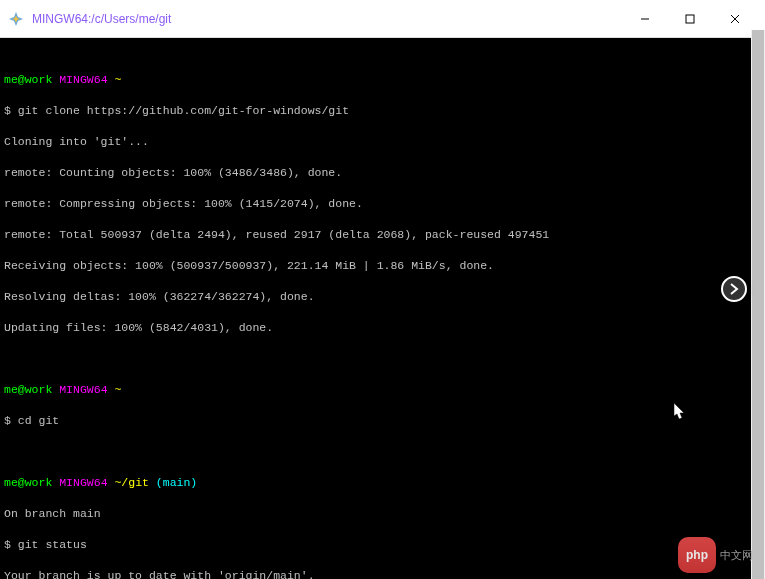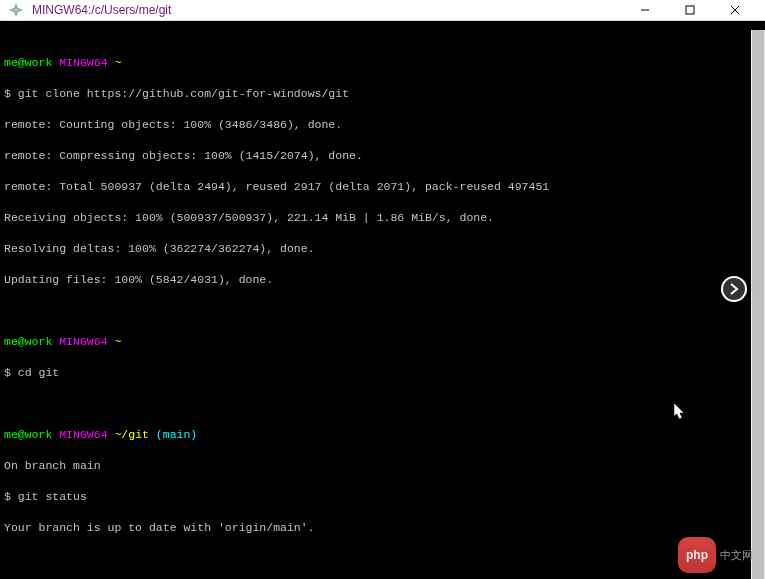--- a/index.html
+++ b/index.html
@@ -6,27 +6,27 @@
     body {
       width: 765px;
       height: 579px;
       background: #000;
       font-family: Consolas, 'Courier New', monospace;
       font-size: 12px;
       overflow: hidden;
       position: relative;
     }
     .titlebar {
-      height: 21px;
+      height: 38px;
       background: #fff;
       border-bottom: 1px solid #ddd;
       display: flex;
       align-items: center;
       padding: 0 8px;
-      color: #701a75;
+      color: #8b5cf6;
       font-family: 'Segoe UI', Tahoma, sans-serif;
       font-size: 12px;
     }
     .titlebar-logo {
       width: 16px;
       height: 16px;
       margin-right: 8px;
       position: relative;
     }
     .titlebar-title { flex: 1; }
@@ -154,23 +154,24 @@
           <line x1="1" y1="1" x2="9" y2="9" stroke-width="1"></line>
           <line x1="9" y1="1" x2="1" y2="9" stroke-width="1"></line>
         </svg>
     </div>
   </div>
 </div>
 
 <div class="terminal">
 <span class="prompt-line"><span class="green">me@work</span> <span class="magenta">MINGW64</span> <span class="yellow">~</span></span>
 <span class="prompt-line"><span>$ </span><span>git clone https://github.com/git-for-windows/git</span></span>
+<span class="prompt-line">Cloning into 'git'...</span>
 <span class="prompt-line">remote: Counting objects: 100% (3486/3486), done.</span>
 <span class="prompt-line">remote: Compressing objects: 100% (1415/2074), done.</span>
-<span class="prompt-line">remote: Total 500937 (delta 2494), reused 2917 (delta 2071), pack-reused 497451</span>
+<span class="prompt-line">remote: Total 500937 (delta 2494), reused 2917 (delta 2068), pack-reused 497451</span>
 <span class="prompt-line">Receiving objects: 100% (500937/500937), 221.14 MiB | 1.86 MiB/s, done.</span>
 <span class="prompt-line">Resolving deltas: 100% (362274/362274), done.</span>
 <span class="prompt-line">Updating files: 100% (5842/4031), done.</span>
 <span class="prompt-line"> </span>
 <span class="prompt-line"><span class="green">me@work</span> <span class="magenta">MINGW64</span> <span class="yellow">~</span></span>
 <span class="prompt-line"><span>$ </span><span>cd git</span></span>
 <span class="prompt-line"> </span>
 <span class="prompt-line"><span class="green">me@work</span> <span class="magenta">MINGW64</span> <span class="yellow">~/git</span> <span class="cyan">(main)</span></span>
 <span class="prompt-line">On branch main</span>
 <span class="prompt-line"><span>$ </span><span>git status</span></span>

